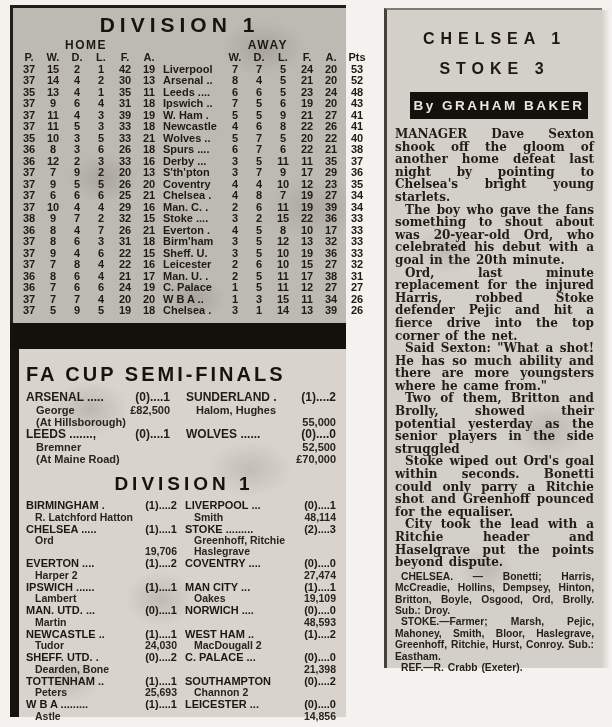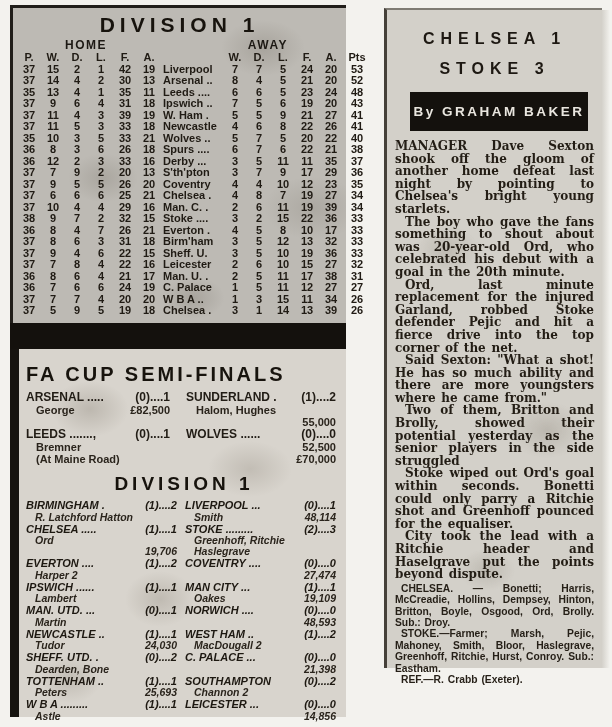--- a/index.html
+++ b/index.html
@@ -69,21 +69,21 @@
   .cuprow{display:flex;font-size:11px;line-height:12px;color:#211c15;}
   .cuprow.b{font-weight:bold;font-size:12px;line-height:13px;}
   .cuprow .half{display:flex;justify-content:space-between;box-sizing:border-box;}
   .cuprow .left{flex:0 0 160px;padding-right:16px;}
   .cuprow .right{flex:1;padding-right:6px;}
   .cuprow .half.ind{padding-left:10px;font-weight:bold;color:#2a241c;gap:24px;}
   .res-title{
     text-align:center;font-size:19px;font-weight:bold;letter-spacing:4px;
     color:#17130d;margin:8px 0 5px 0;
   }
-  .results{width:318px;font-style:italic;}
+  .results{width:318px;}
   .match{display:flex;margin-bottom:1px;}
   .rescell{flex:0 0 50%;box-sizing:border-box;padding-right:8px;}
   .restitle{display:flex;justify-content:space-between;font-weight:bold;
     font-size:11px;line-height:11.5px;color:#1d1811;white-space:nowrap;}
   .resdetail{display:flex;justify-content:space-between;font-size:10.5px;
     line-height:11px;font-weight:bold;color:#2a241c;padding-left:9px;}
   
   .clip-right{
     position:absolute;left:384px;top:8px;width:218px;height:660px;
     box-sizing:border-box;background:#d3d0c9;
@@ -98,21 +98,21 @@
   .clip-right:after{
     content:"";position:absolute;right:-8px;top:0;bottom:0;width:8px;
     background:linear-gradient(to right, rgba(120,112,98,.25), transparent);
   }
   .headline{
     text-align:center;font-size:16px;font-weight:bold;letter-spacing:6px;
     color:#1d1812;margin-top:8px;
   }
   .headline.second{margin-top:12px;}
   .byline-band{
-    margin:14px 6px 0 15px;height:39px;background:#14110d;
+    margin:14px 6px 0 15px;height:27px;background:#14110d;
     display:flex;align-items:center;justify-content:center;
   }
   .byline-band span{
     color:#e9e6df;font-size:13.5px;font-weight:bold;letter-spacing:2.5px;
   }
   .article-body{
     margin-top:9px;font-family:"DejaVu Serif", serif;font-weight:bold;
     font-size:12px;line-height:12.6px;text-align:justify;color:#231d15;
     word-spacing:1.5px;
   }
@@ -520,20 +520,24 @@
           <div class="half left ind">
             <span>George</span>
             <span>£82,500</span>
           </div>
           <div class="half right ind">
             <span>Halom, Hughes</span>
             <span></span>
           </div>
         </div>
         <div class="cuprow">
+          <div class="half left ind">
+            <span>(At Hillsborough)</span>
+            <span></span>
+          </div>
           <div class="half right ind">
             <span></span>
             <span>55,000</span>
           </div>
         </div>
         <div class="cuprow b">
           <div class="half left">
             <span>LEEDS .......,</span>
             <span>(0)....1</span>
           </div>
@@ -777,21 +781,21 @@
 
 <div class="clip-right">
   <div class="headline">CHELSEA 1</div>
   <div class="headline second">STOKE 3</div>
   <div class="byline-band">
     <span>By GRAHAM BAKER</span>
   </div>
   <div class="article-body">
       <p>MANAGER Dave Sexton shook off the gloom of another home defeat last night by pointing to Chelsea's bright young starlets.</p>
       <p>The boy who gave the fans something to shout about was 20-year-old Ord, who celebrated his debut with a goal in the 20th minute.</p>
-      <p>Ord, last minute replacement for the injured Garland, robbed Stoke defender Pejic and hit a fierce drive into the top corner of the net.</p>
+      <p>Ord, last minute replacement for the injured Harris, robbed Stoke defender Pejic and hit a fierce drive into the top corner of the net.</p>
       <p>Said Sexton: "What a shot! He has so much ability and there are more youngsters where he came from."</p>
       <p>Two of them, Britton and Brolly, showed their potential yesterday as the senior players in the side struggled</p>
       <p>Stoke wiped out Ord's goal within seconds. Bonetti could only parry a Ritchie shot and Greenhoff pounced for the equaliser.</p>
       <p>City took the lead with a Ritchie header and Haselgrave put the points beyond dispute.</p>
     </div>
   <div class="team-lists">
       <p class="teamline">CHELSEA. — Bonetti; Harris, McCreadie, Hollins, Dempsey, Hinton, Britton, Boyle, Osgood, Ord, Brolly. Sub.: Droy.</p>
       <p class="teamline">STOKE.—Farmer; Marsh, Pejic, Mahoney, Smith, Bloor, Haslegrave, Greenhoff, Ritchie, Hurst, Conroy. Sub.: Eastham.</p>
       <p class="teamline">REF.—R. Crabb (Exeter).</p>
     </div>

